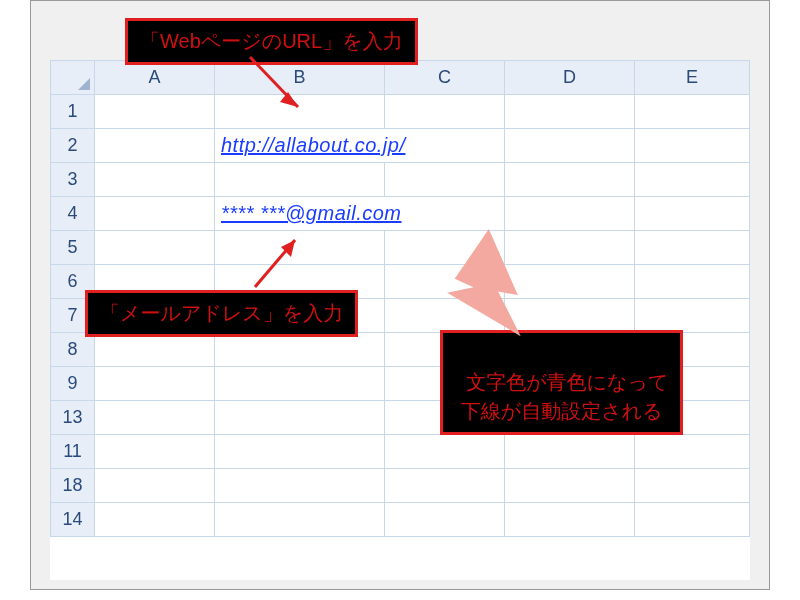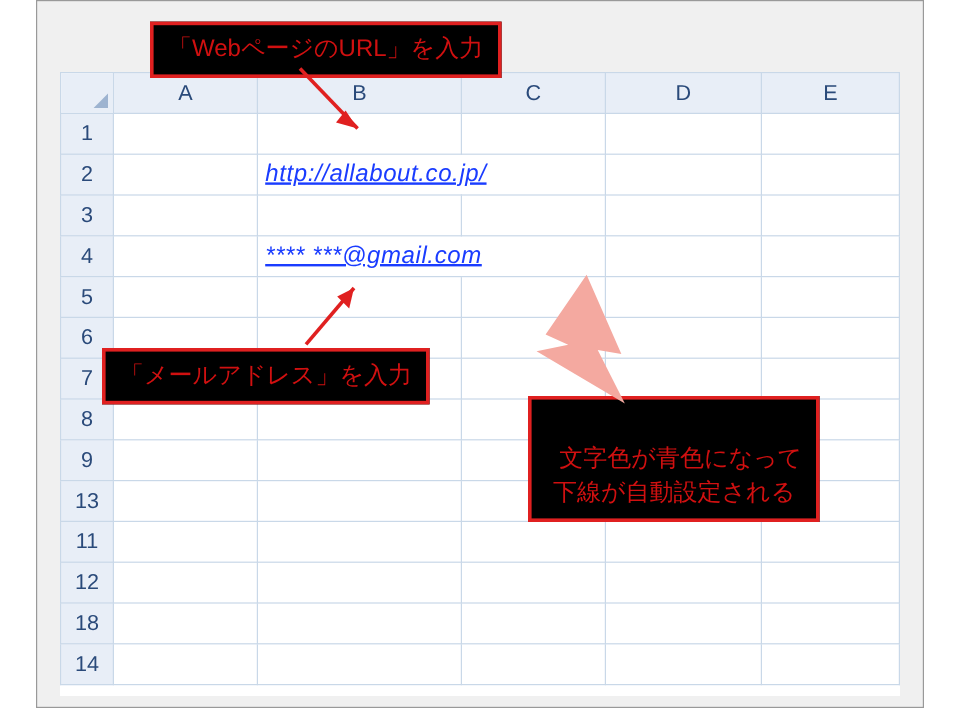--- a/index.html
+++ b/index.html
@@ -186,28 +186,20 @@
         </tr>
     <tr>
           <th class="rowhdr">11</th>
           <td class="cell"></td>
           <td class="cell"></td>
           <td class="cell"></td>
           <td class="cell"></td>
           <td class="cell"></td>
         </tr>
     <tr>
-          <th class="rowhdr">12</th>
-          <td class="cell"></td>
-          <td class="cell"></td>
-          <td class="cell"></td>
-          <td class="cell"></td>
-          <td class="cell"></td>
-        </tr>
-    <tr>
           <th class="rowhdr">18</th>
           <td class="cell"></td>
           <td class="cell"></td>
           <td class="cell"></td>
           <td class="cell"></td>
           <td class="cell"></td>
         </tr>
     <tr>
           <th class="rowhdr">14</th>
           <td class="cell"></td>

